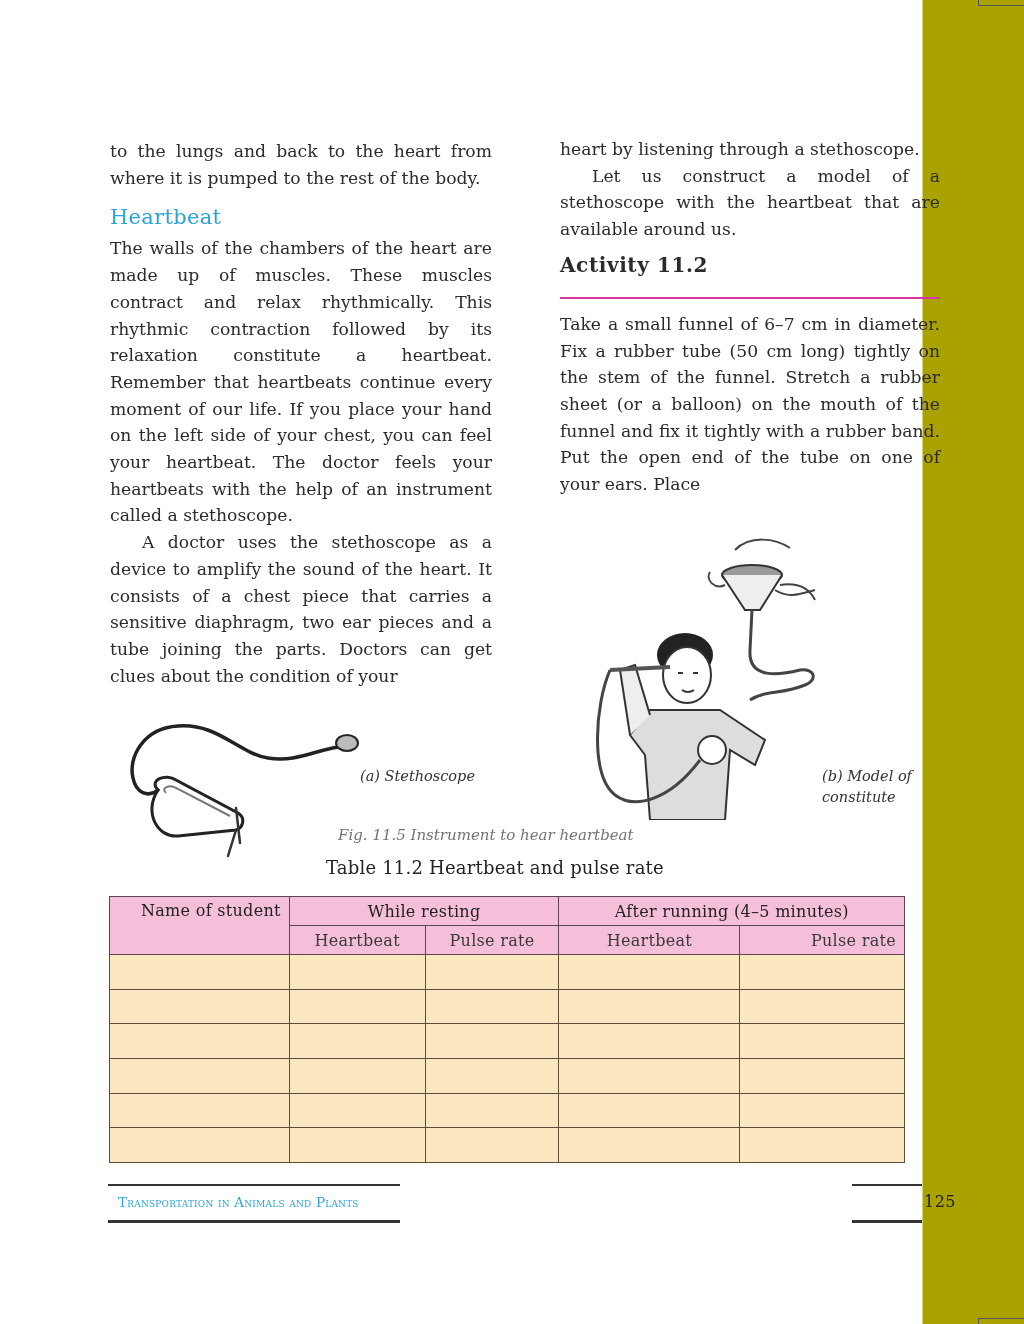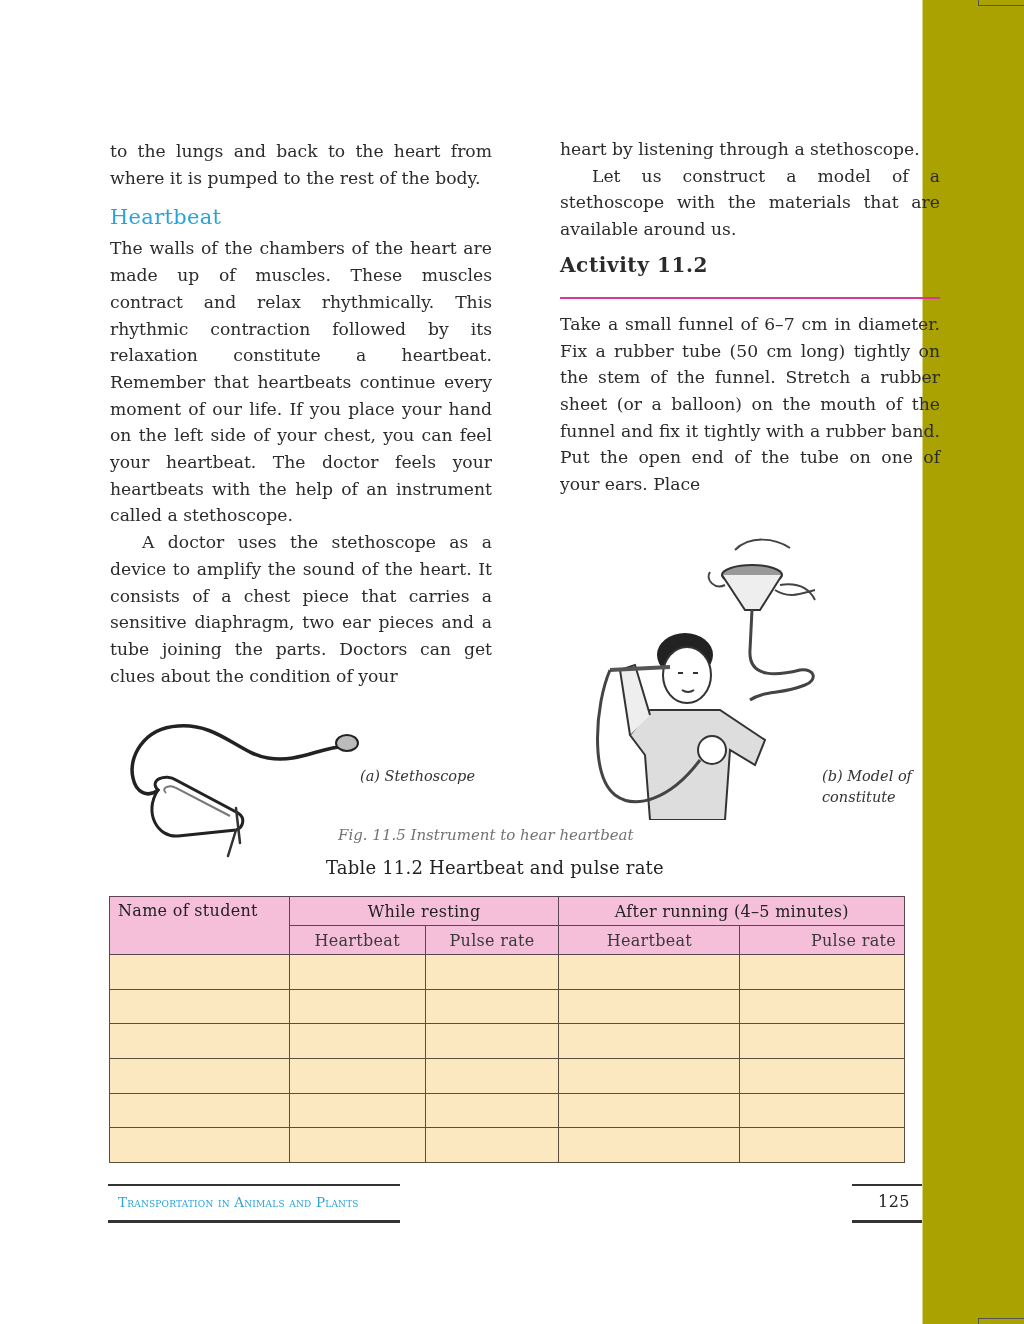--- a/index.html
+++ b/index.html
@@ -30,48 +30,48 @@
   .caption { position: absolute; font-style: italic; font-size: 14.5px; line-height: 21px; color: #333; margin-left: 24px; }
   .cap-a { left: 336px; top: 766px; }
   .cap-b { left: 798px; top: 766px; width: 110px; }
   .fig-caption { position: absolute; left: 338px; top: 826px; font-style: italic; font-size: 15px; color: #737373; }
   .table-title { position: absolute; left: 326px; top: 857px; font-size: 18px; color: #222; letter-spacing: 0.2px; }
 
   table.data { position: absolute; left: 109px; top: 896px; width: 796px; border-collapse: collapse; font-size: 16px; }
   table.data th { background: #f5bfd9; font-weight: normal; border: 1.3px solid #5a4550; height: 29px; padding: 0 8px; color: #3a3a3a; letter-spacing: 0.3px; }
   table.data th.bold { color: #222; font-weight: normal; }
   table.data td { background: #fbe8c1; border: 1.3px solid #5c4d3c; height: 34.7px; }
-  .th-left { text-align: left; vertical-align: top; padding-top: 4px !important; }
+  .th-left { text-align: right; vertical-align: top; padding-top: 4px !important; }
   .th-right { text-align: right !important; }
 
   .footer-rule { position: absolute; height: 3px; background: #333; }
   .fr1 { left: 108px; top: 1184px; width: 292px; height: 2px; }
   .fr2 { left: 108px; top: 1220px; width: 292px; }
   .fr3 { left: 852px; top: 1184px; width: 70px; height: 2px; }
   .fr4 { left: 852px; top: 1220px; width: 70px; }
   .running-title { position: absolute; left: 118px; top: 1194px; font-size: 13.5px; color: #2aa3d8; font-variant: small-caps; letter-spacing: 0.2px; }
-  .page-number { position: absolute; left: 878px; top: 1192px; font-size: 16px; color: #222; letter-spacing: 0.5px; }
+  .page-number { position: absolute; left: 924px; top: 1192px; font-size: 16px; color: #222; letter-spacing: 0.5px; }
 </style>
 </head>
 <body>
 
 <div class="side-strip"></div>
 <div class="crop-mark-top"></div>
 <div class="crop-mark-bottom"></div>
 
 <div class="col col-left">
   <p>to the lungs and back to the heart from where it is pumped to the rest of the body.</p>
   <h2 class="section-heading">Heartbeat</h2>
   <p>The walls of the chambers of the heart are made up of muscles. These muscles contract and relax rhythmically. This rhythmic contraction followed by its relaxation constitute a heartbeat. Remember that heartbeats continue every moment of our life. If you place your hand on the left side of your chest, you can feel your heartbeat. The doctor feels your heartbeats with the help of an instrument called a stethoscope.</p>
   <p class="indent last-line-justify">A doctor uses the stethoscope as a device to amplify the sound of the heart. It consists of a chest piece that carries a sensitive diaphragm, two ear pieces and a tube joining the parts. Doctors can get clues about the condition of your</p>
 </div>
 
 <div class="col col-right">
   <p>heart by listening through a stethoscope.</p>
-  <p class="indent">Let us construct a model of a stethoscope with the materials that are available around us.</p>
+  <p class="indent">Let us construct a model of a stethoscope with the heartbeat that are available around us.</p>
   <h3 class="activity-heading">Activity 11.2</h3>
   <p class="activity-body last-line-justify">Take a small funnel of 6–7 cm in diameter. Fix a rubber tube (50 cm long) tightly on the stem of the funnel. Stretch a rubber sheet (or a balloon) on the mouth of the funnel and fix it tightly with a rubber band. Put the open end of the tube on one of your ears. Place</p>
 </div>
 
 <svg class="figure fig-a" viewBox="0 0 250 142">
   <path d="M228,28 C200,30 180,45 150,40 C120,35 100,5 60,8 C25,10 10,40 15,60 C18,75 30,80 40,72" fill="none" stroke="#222" stroke-width="3.5" stroke-linecap="round"></path>
   <ellipse cx="229" cy="25" rx="11" ry="8" fill="#bbb" stroke="#222" stroke-width="2"></ellipse>
   <path d="M40,72 C30,62 48,55 58,62 L120,95 C128,100 125,110 118,112 L60,118 C40,120 25,95 40,72 Z" fill="none" stroke="#222" stroke-width="3"></path>
   <path d="M48,75 C42,70 52,66 58,70 L112,98" fill="none" stroke="#777" stroke-width="2"></path>
   <path d="M118,90 L122,125 M118,112 L110,138" fill="none" stroke="#333" stroke-width="2.5" stroke-linecap="round"></path>

